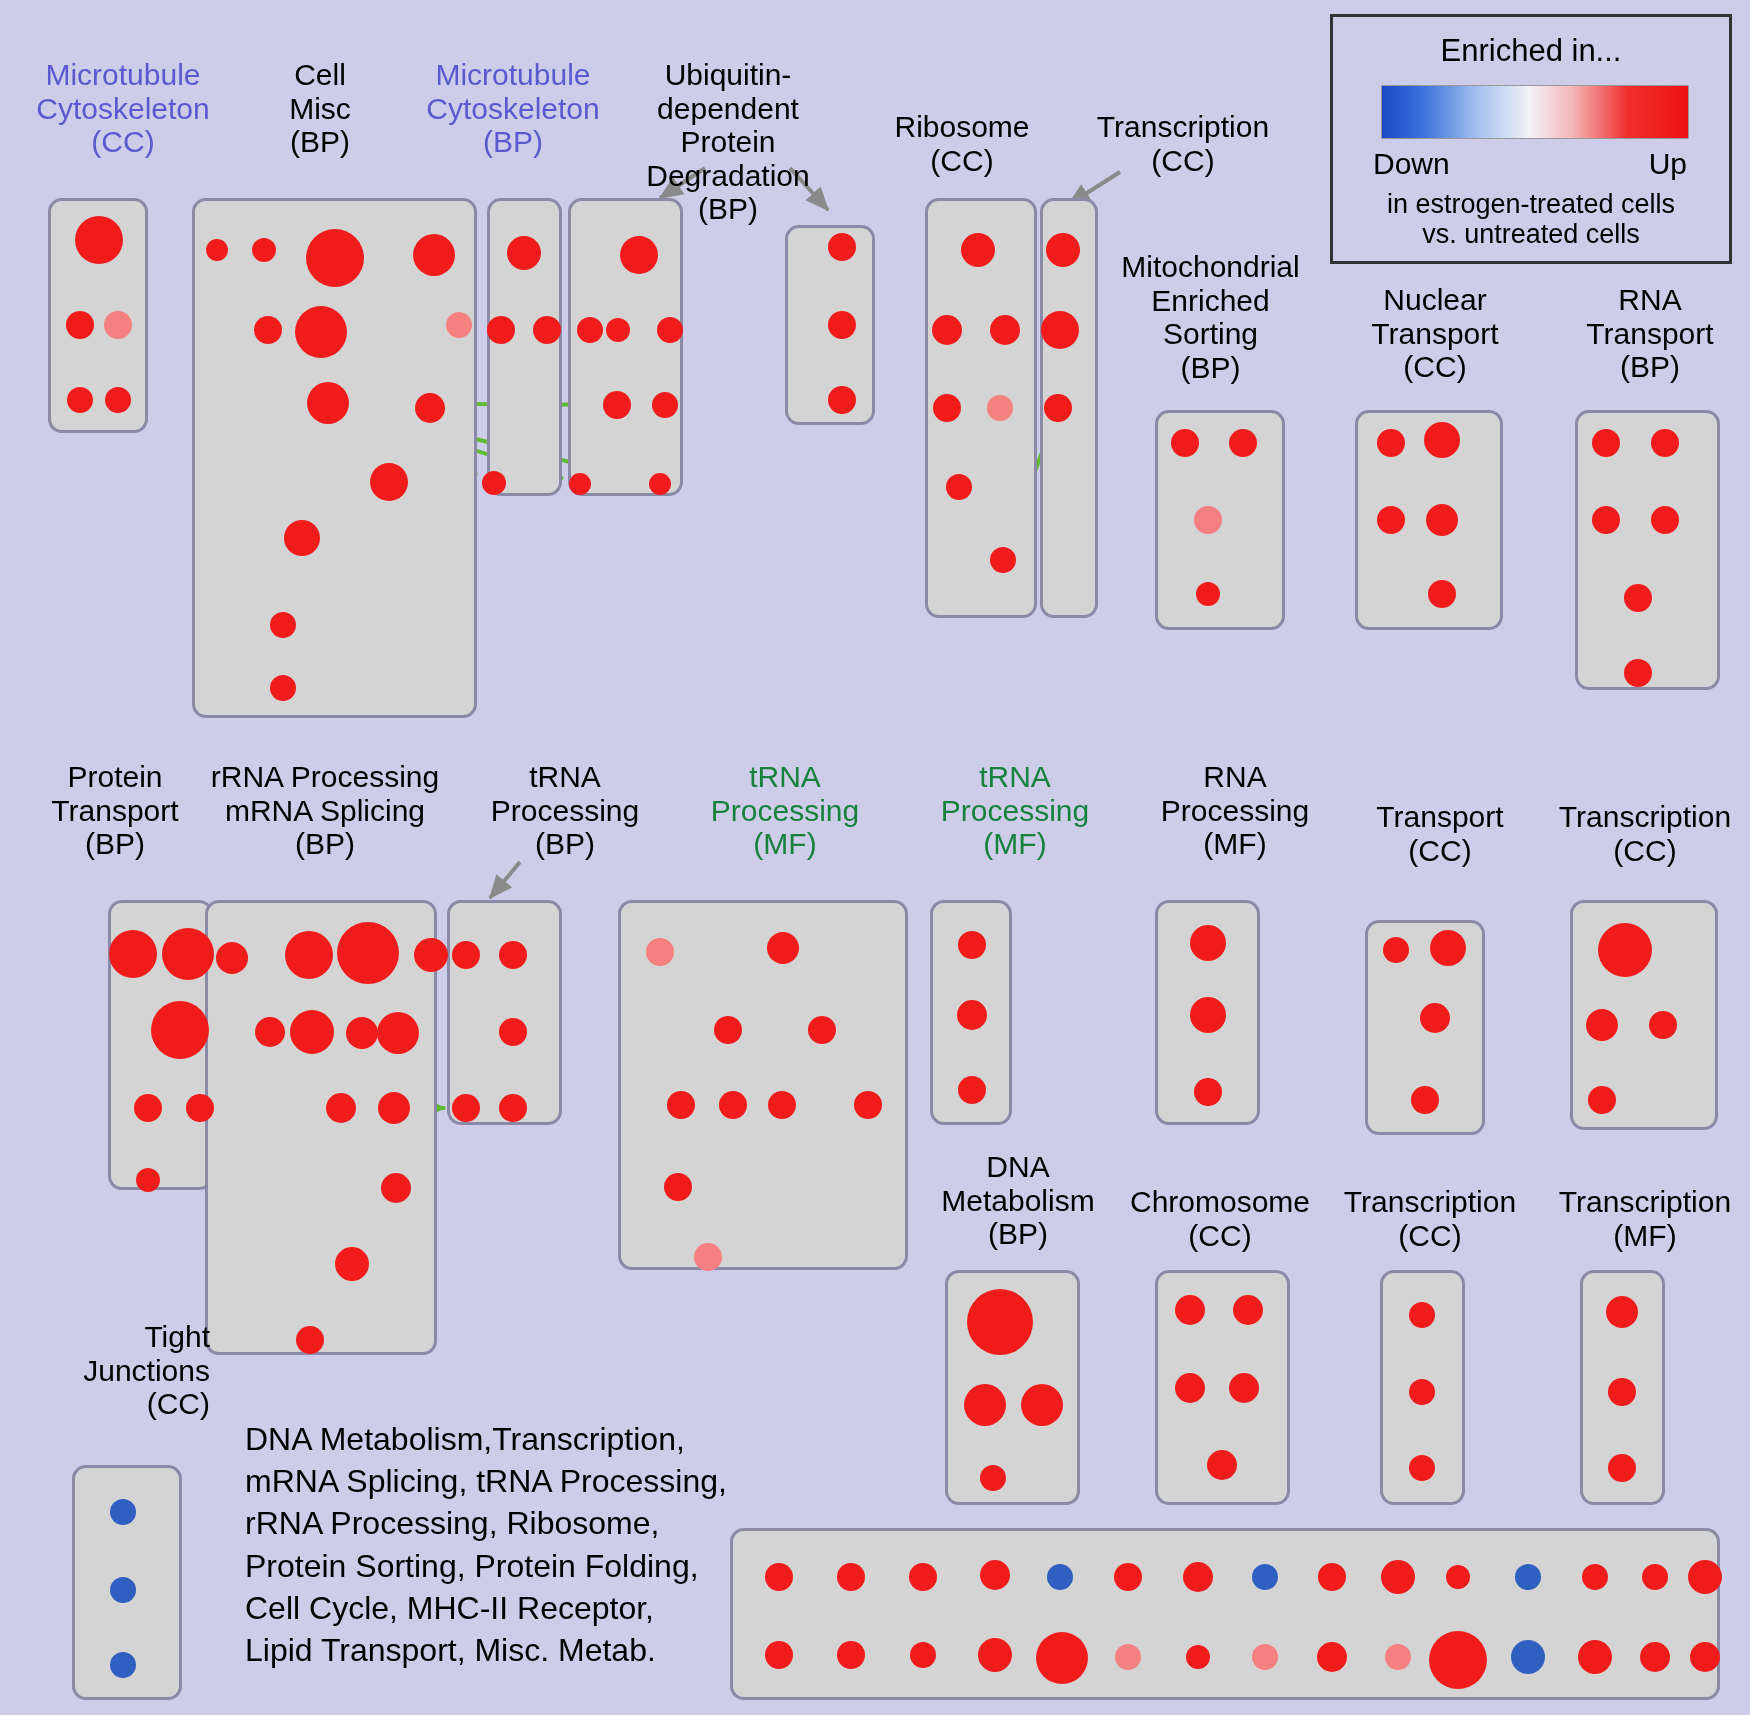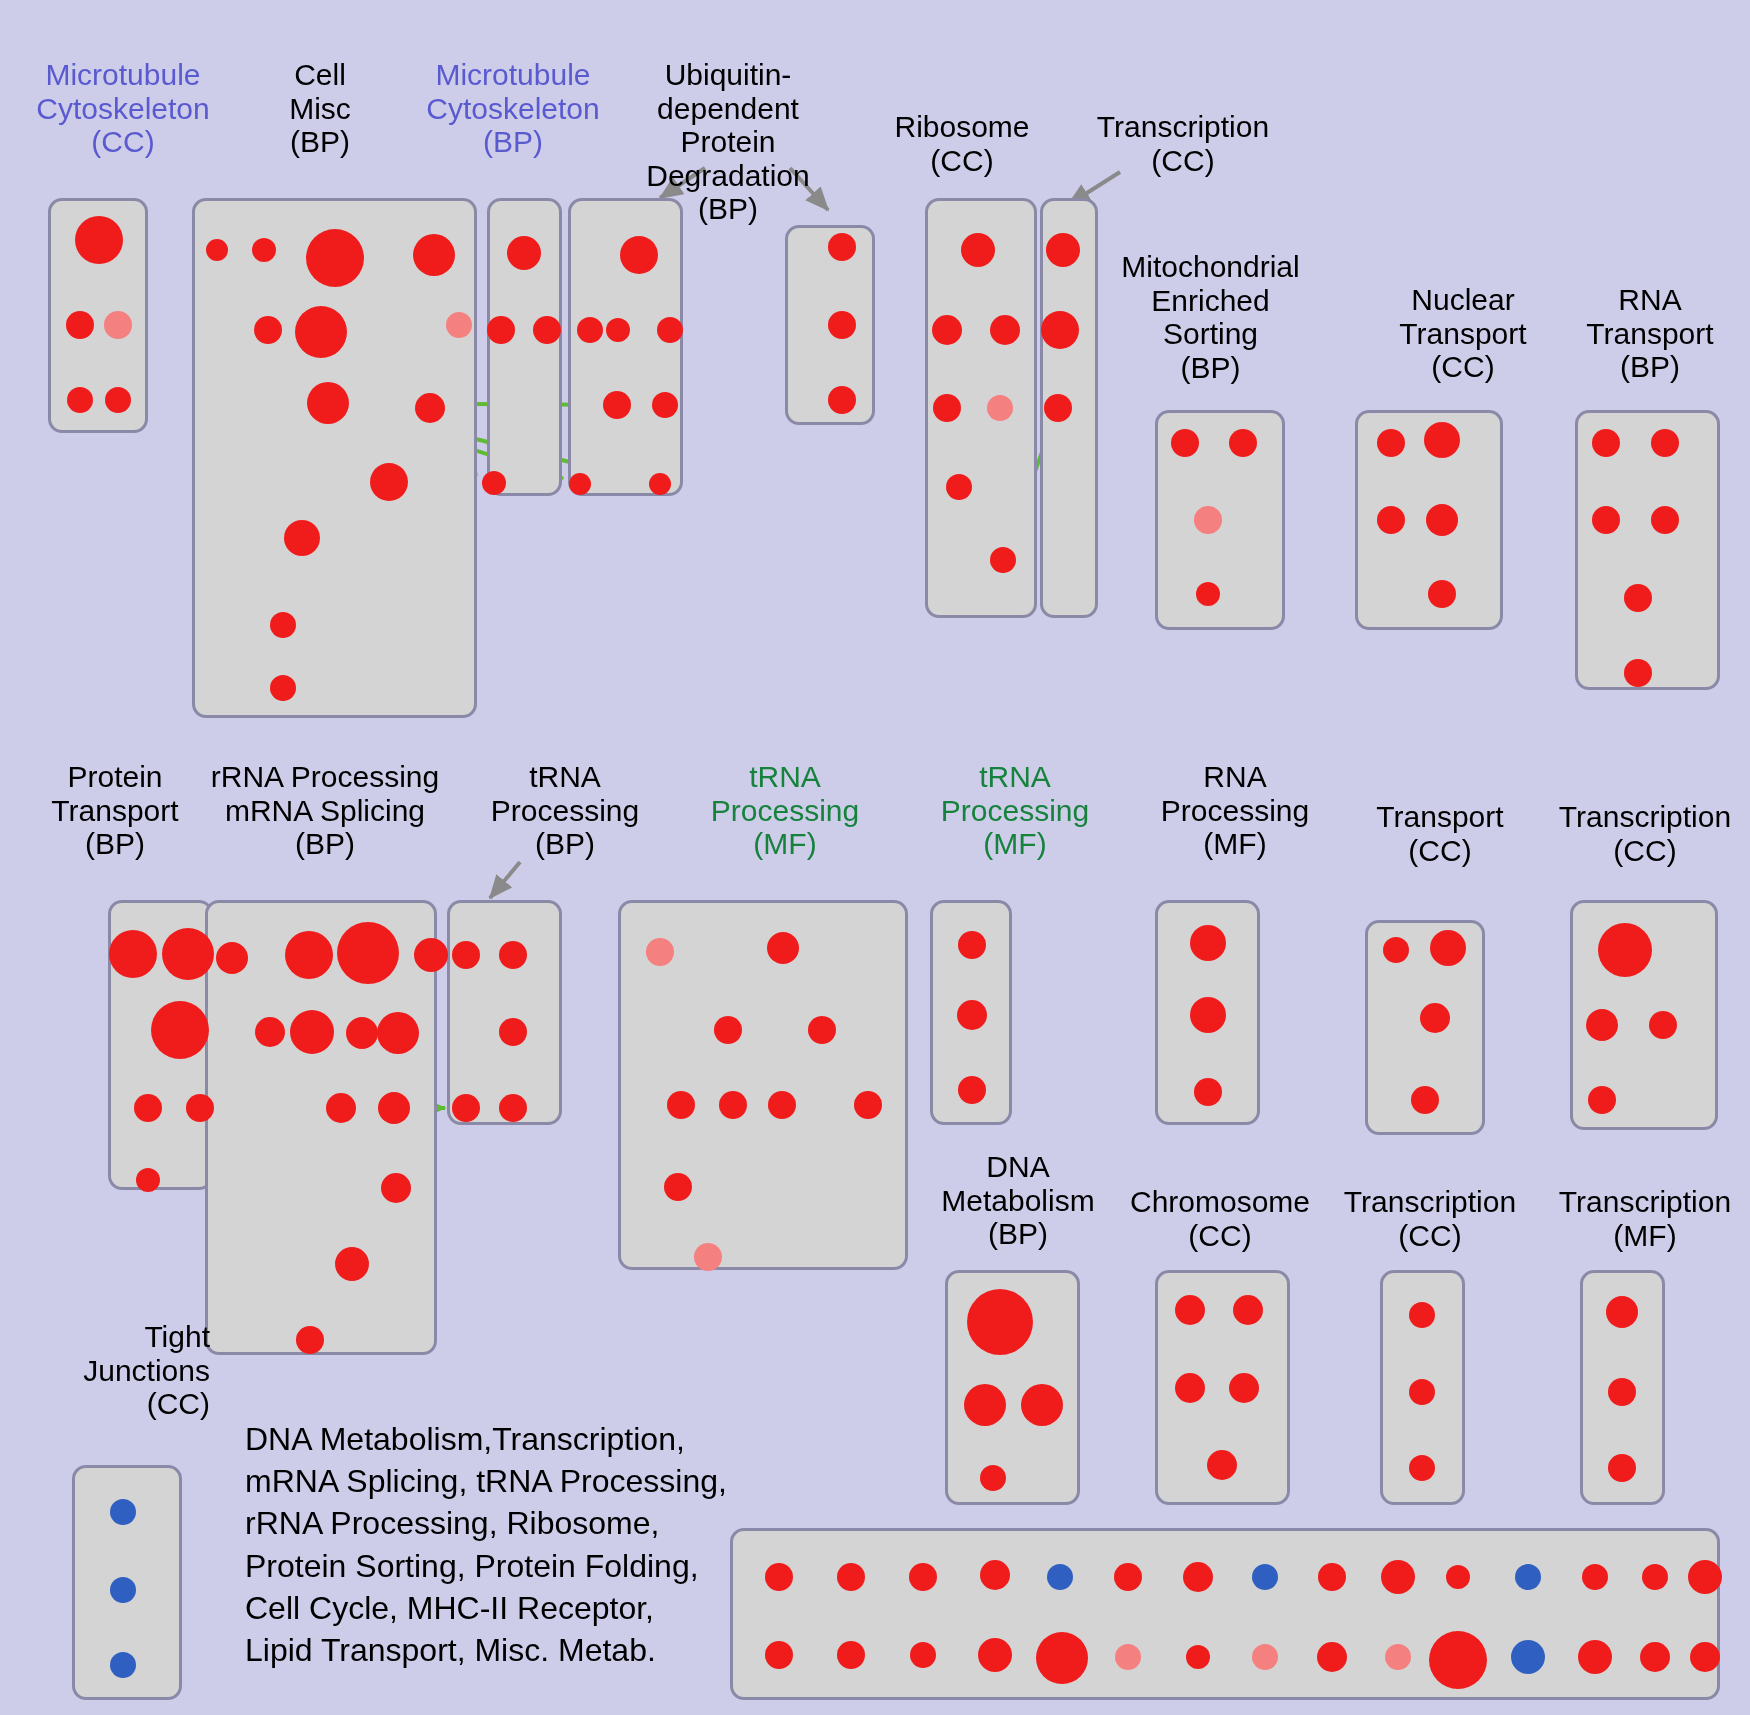--- a/index.html
+++ b/index.html
@@ -426,21 +426,21 @@
 Degradation
 (BP)</div>
       <div class="label" style="left: 872px; top: 110px; width: 180px;">Ribosome
 (CC)</div>
       <div class="label" style="left: 1068px; top: 110px; width: 230px;">Transcription
 (CC)</div>
       <div class="label" style="left: 1098px; top: 250px; width: 225px;">Mitochondrial
 Enriched
 Sorting
 (BP)</div>
-      <div class="label" style="left: 1368px; top: 283px; width: 190px;">Nuclear
+      <div class="label" style="left: 1340px; top: 283px; width: 190px;">Nuclear
 Transport
 (CC)</div>
       <div class="label" style="left: 1560px; top: 283px; width: 180px;">RNA
 Transport
 (BP)</div>
       <div class="label" style="left: 30px; top: 760px; width: 170px;">Protein
 Transport
 (BP)</div>
       <div class="label" style="left: 190px; top: 760px; width: 270px;">rRNA Processing
 mRNA Splicing
@@ -475,13 +475,21 @@
 (CC)</div>
     </div>
 
   <div class="listblock" id="list-block" style="left: 245px; top: 1418px;">DNA Metabolism,Transcription,
 mRNA Splicing, tRNA Processing,
 rRNA Processing, Ribosome,
 Protein Sorting, Protein Folding,
 Cell Cycle, MHC-II Receptor,
 Lipid Transport, Misc. Metab.</div>
 
+  <div class="legend" id="legend" style="left:1330px; top:14px; width:402px; height:250px;">
+    <div class="legend-title" style="top:16px;">Enriched in...</div>
+    <div class="legend-bar" style="left:48px; top:68px; width:306px; height:52px;"></div>
+    <div class="legend-down" style="left:40px; top:130px;">Down</div>
+    <div class="legend-up" style="right:42px; top:130px;">Up</div>
+    <div class="legend-sub" style="top:172px;">in estrogen-treated cells
+vs. untreated cells</div>
+  </div>
 </div>
 
 </body></html>

